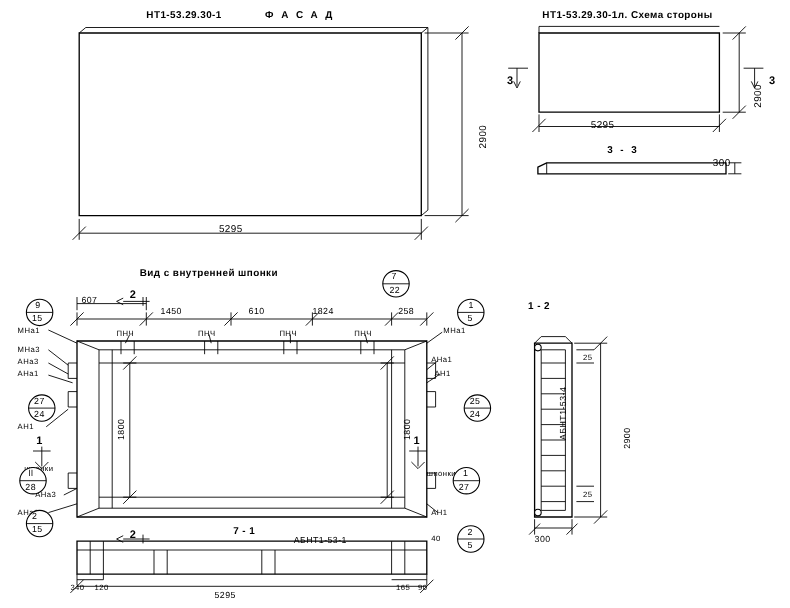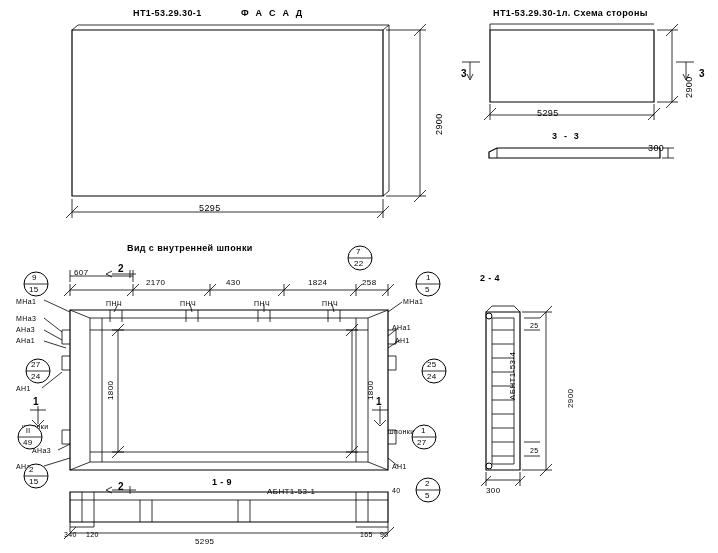--- a/index.html
+++ b/index.html
@@ -35,31 +35,31 @@
   <div class="t" style="left:537px;top:108px;">5295</div>
   <div class="t vert" style="left:684px;top:98px;">2900</div>
   <div class="t" style="left:648px;top:143px;">300</div>
 
   <div class="t b s10" style="left:461px;top:68px;">3</div>
   <div class="t b s10" style="left:699px;top:68px;">3</div>
   <div class="t b sp" style="left:552px;top:131px;">3 - 3</div>
 
   <div class="t b" style="left:127px;top:243px;">Вид с внутренней шпонки</div>
 
-  <div class="t b" style="left:480px;top:273px;">2 - 4</div>
-
-  <div class="t b" style="left:212px;top:477px;">1 - 9</div>
+  <div class="t b" style="left:480px;top:273px;">1 - 2</div>
+
+  <div class="t b" style="left:212px;top:477px;">7 - 1</div>
 
   <div class="t s8" style="left:267px;top:487px;">АБНТ1-53-1</div>
   <div class="t s8 vert" style="left:508px;top:400px;">АБНТ1-53-4</div>
 
   <div class="t s8" style="left:74px;top:268px;">607</div>
-  <div class="t s8" style="left:146px;top:278px;">2170</div>
-  <div class="t s8" style="left:226px;top:278px;">430</div>
-  <div class="t s8" style="left:308px;top:278px;">1824</div>
+  <div class="t s8" style="left:146px;top:278px;">1450</div>
+  <div class="t s8" style="left:226px;top:278px;">610</div>
+  <div class="t s8" style="left:284px;top:278px;">1824</div>
   <div class="t s8" style="left:362px;top:278px;">258</div>
 
   <div class="t b s10" style="left:118px;top:263px;">2</div>
   <div class="t b s10" style="left:118px;top:481px;">2</div>
 
   <div class="t s7" style="left:106px;top:300px;">ПНЧ</div>
   <div class="t s7" style="left:180px;top:300px;">ПНЧ</div>
   <div class="t s7" style="left:254px;top:300px;">ПНЧ</div>
   <div class="t s7" style="left:322px;top:300px;">ПНЧ</div>
 
@@ -271,21 +271,21 @@
   <div class="t s8" style="left:426px;top:273px;">1</div>
   <div class="t s8" style="left:425px;top:285px;">5</div>
 
   <div class="t s8" style="left:31px;top:360px;">27</div>
   <div class="t s8" style="left:31px;top:372px;">24</div>
 
   <div class="t s8" style="left:427px;top:360px;">25</div>
   <div class="t s8" style="left:427px;top:372px;">24</div>
 
   <div class="t s8" style="left:26px;top:426px;">ll</div>
-  <div class="t s8" style="left:23px;top:438px;">49</div>
+  <div class="t s8" style="left:23px;top:438px;">28</div>
 
   <div class="t s8" style="left:421px;top:426px;">1</div>
   <div class="t s8" style="left:417px;top:438px;">27</div>
 
   <div class="t s8" style="left:29px;top:465px;">2</div>
   <div class="t s8" style="left:29px;top:477px;">15</div>
 
   <div class="t s8" style="left:425px;top:479px;">2</div>
   <div class="t s8" style="left:425px;top:491px;">5</div>
 

